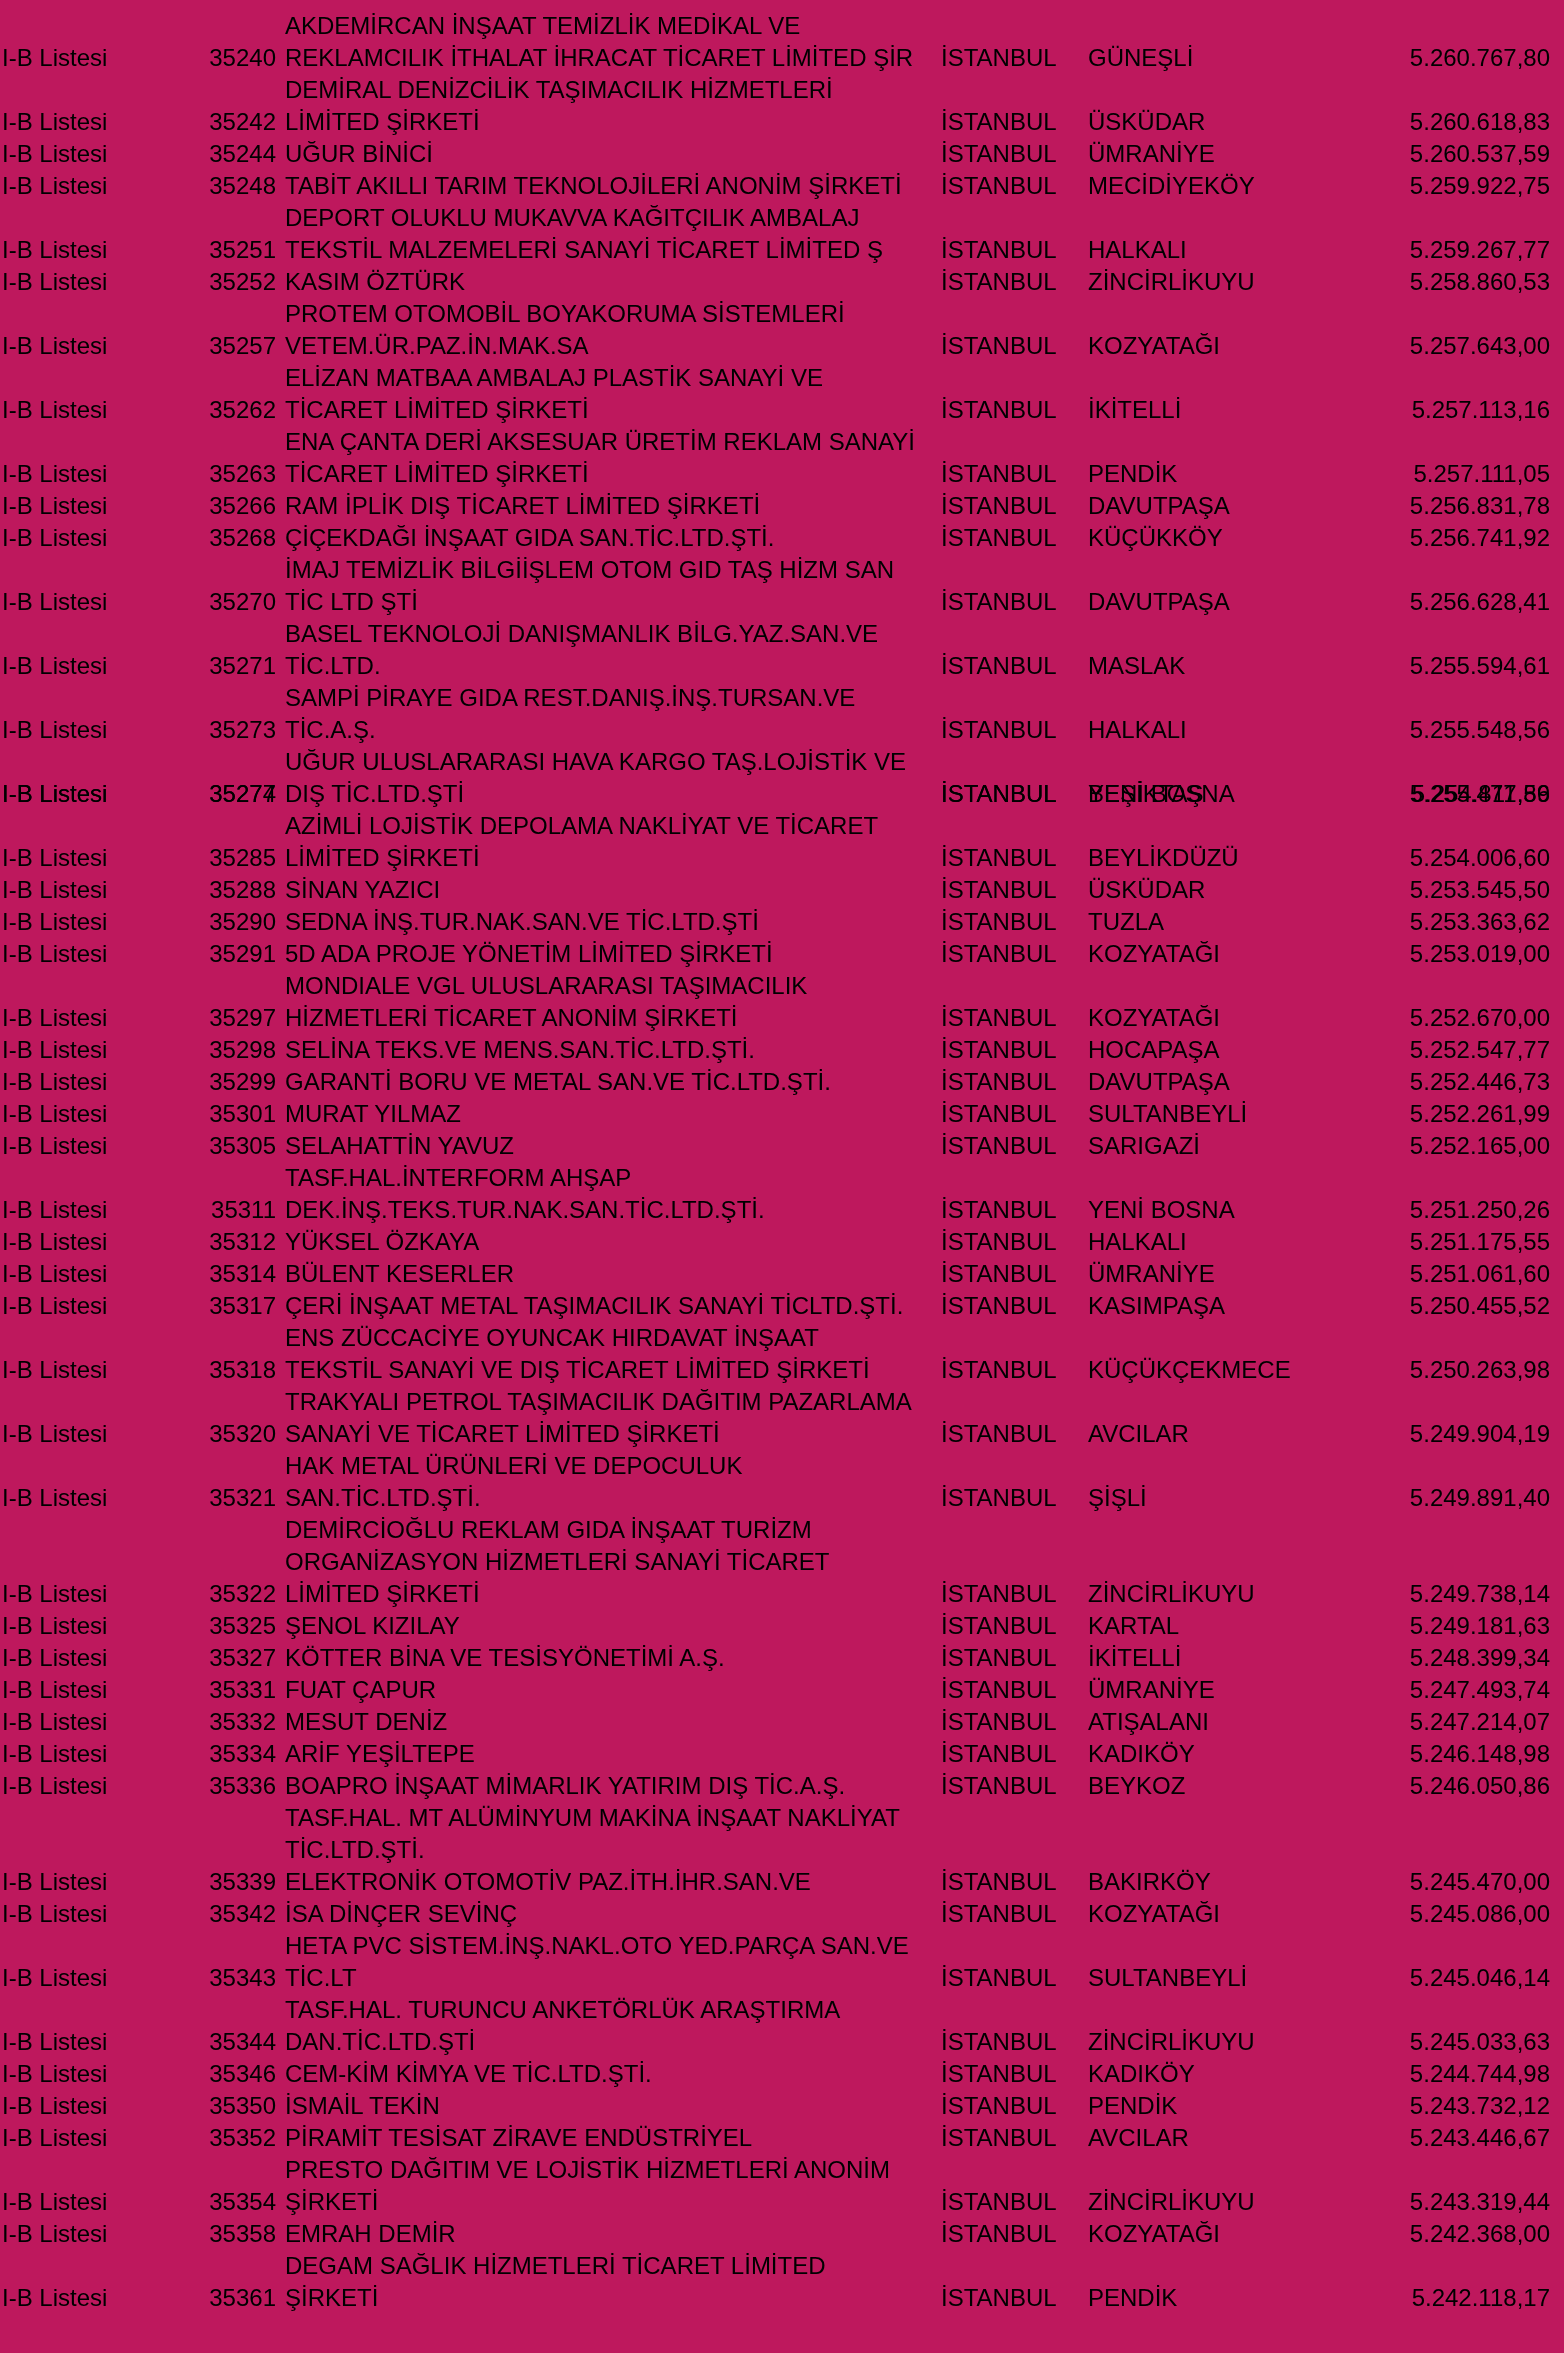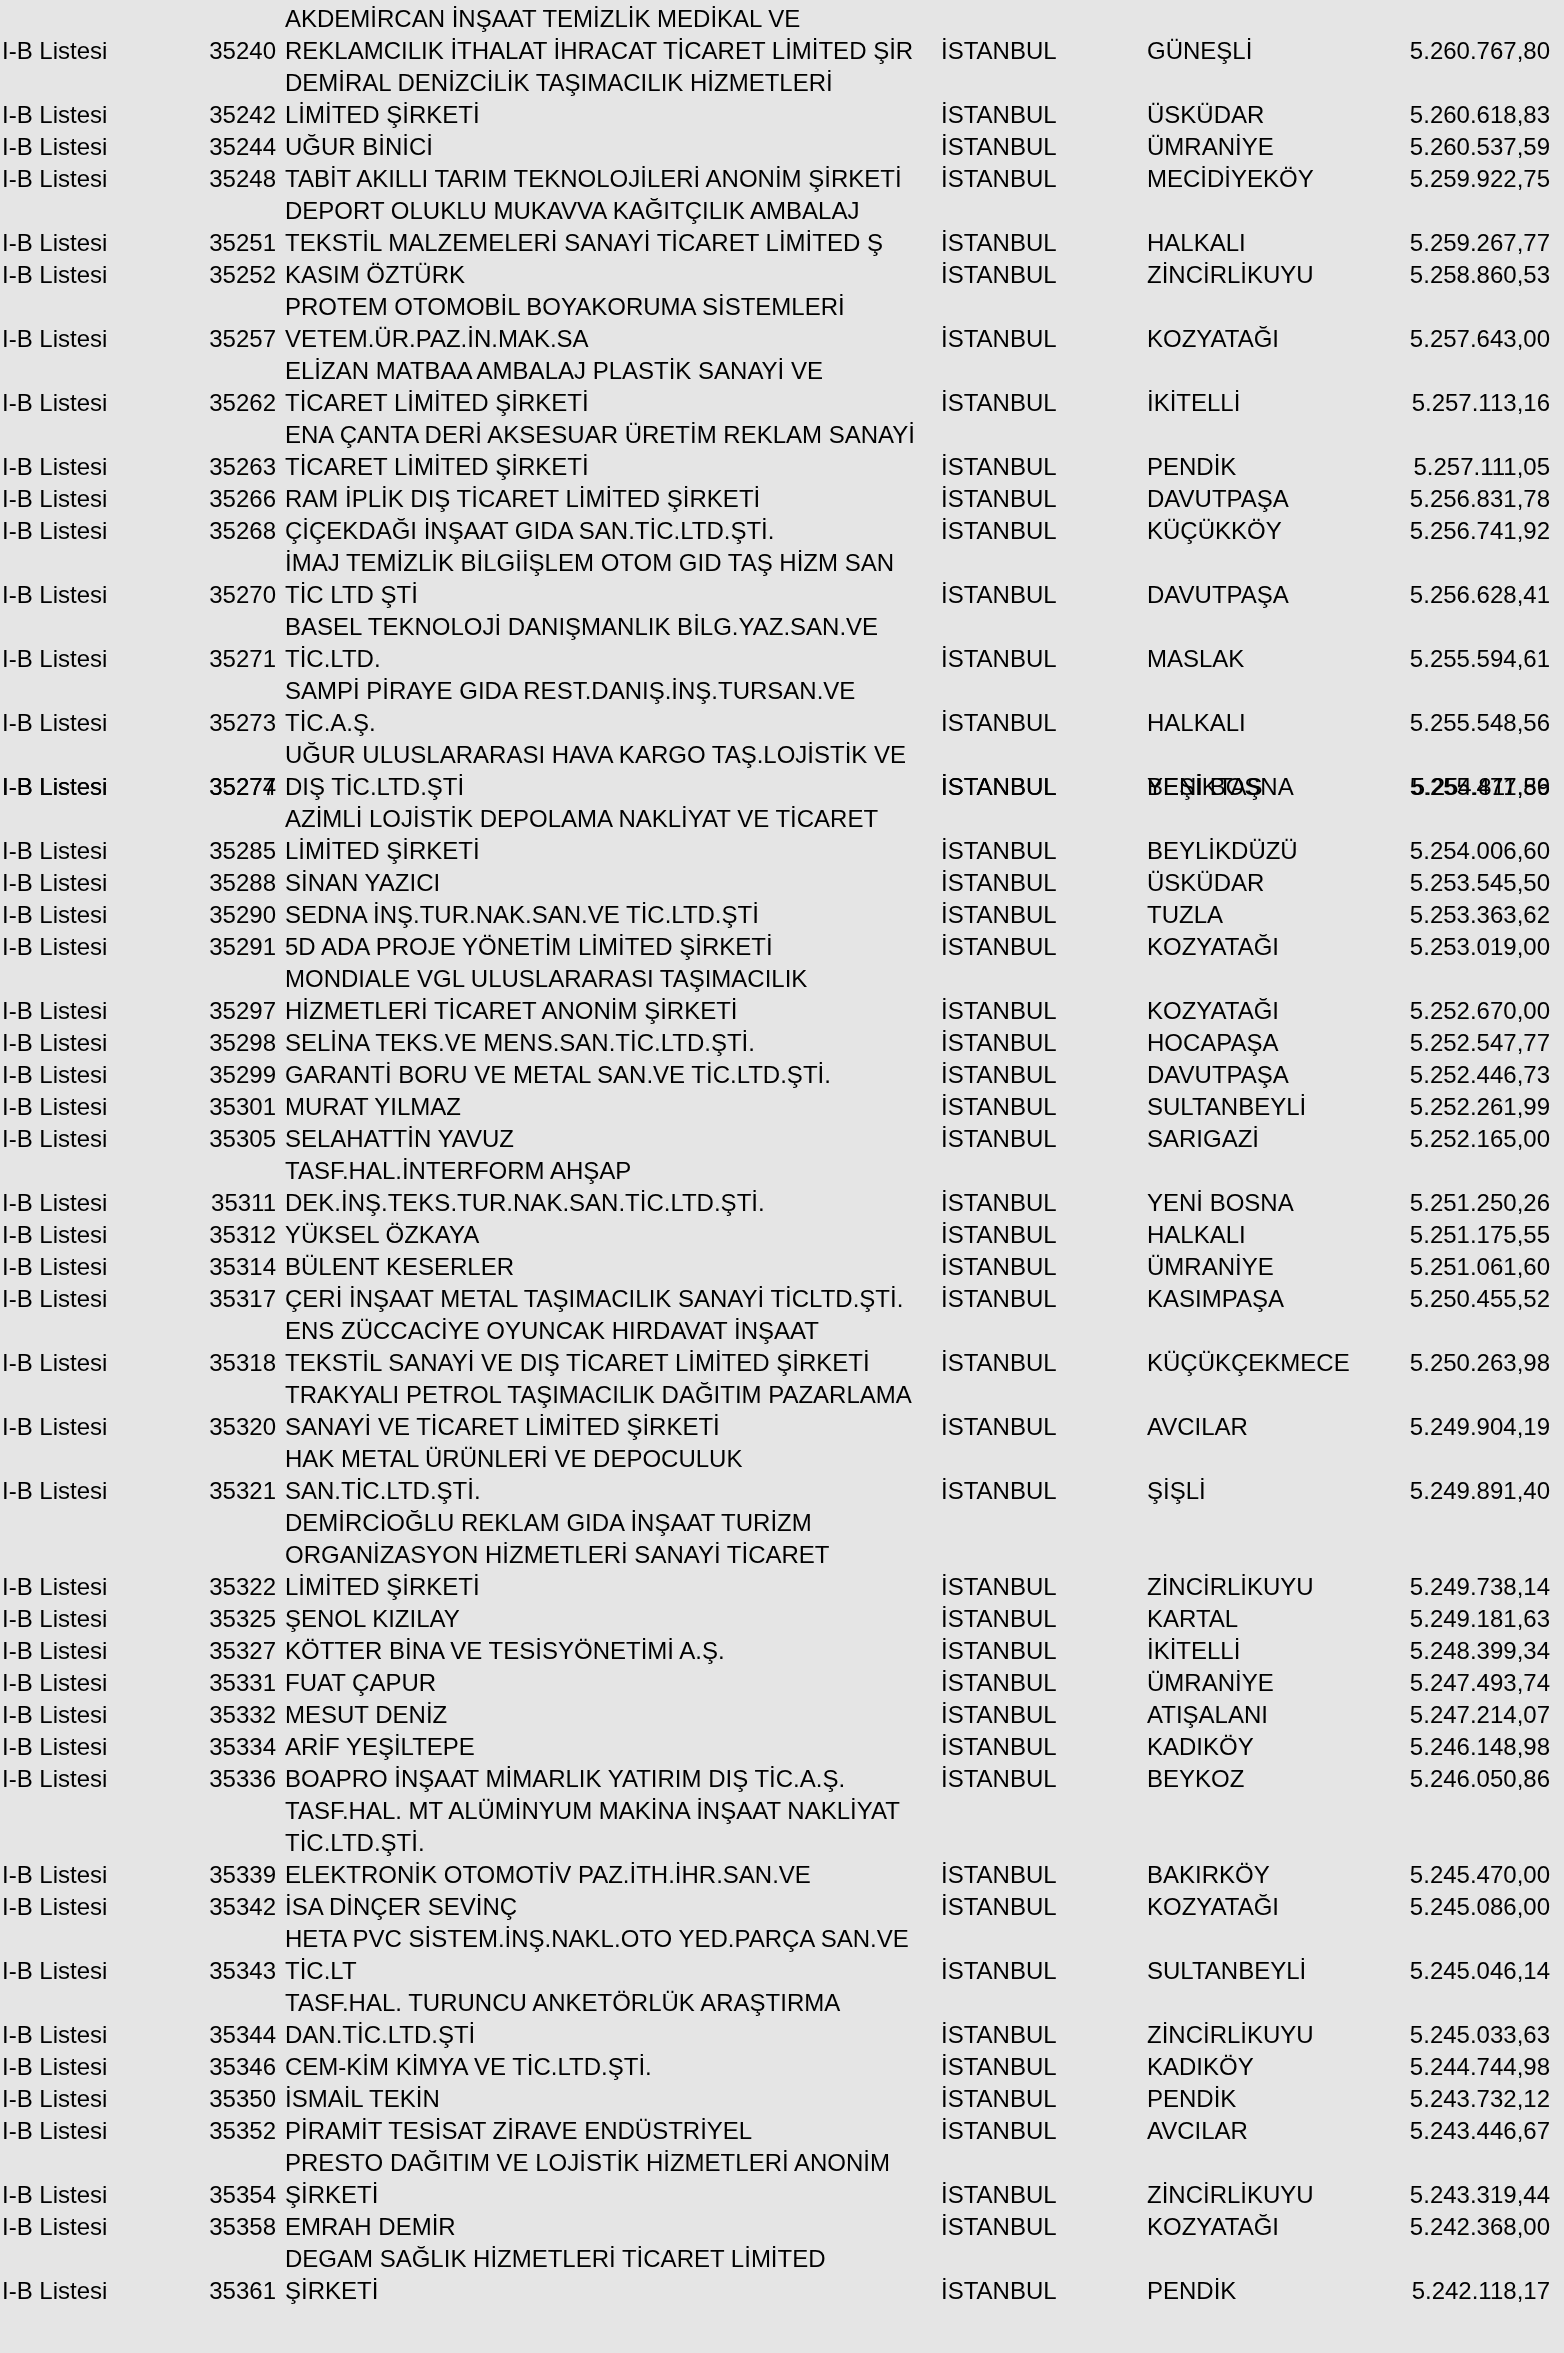--- a/index.html
+++ b/index.html
@@ -4,47 +4,47 @@
 <style>
   html, body {
     margin: 0;
     padding: 0;
     background: #ffffff;
   }
   .page {
     position: relative;
     width: 1565px;
     height: 2354px;
-    background: #e5e5e5;
+    background: #be185d;
     color: #000000;
     font-family: "Liberation Sans", sans-serif;
     font-size: 24px;
     line-height: 32px;
     overflow: hidden;
     box-sizing: border-box;
-    padding-top: 3px;
+    padding-top: 10px;
   }
   .row {
     position: relative;
   }
   .name-lines {
     margin-left: 285px;
   }
   .name-line {
     white-space: nowrap;
   }
   .cell {
     position: absolute;
     bottom: 0;
     white-space: nowrap;
   }
   .cell.list     { left: 2px; }
   .cell.no       { left: 100px; width: 176px; text-align: right; }
   .cell.city     { left: 941px; }
-  .cell.district { left: 1147px; }
+  .cell.district { left: 1088px; }
   .cell.amount   { right: 15px; text-align: right; }
 </style>
 </head>
 <body>
 
 <div class="page">
   <div id="rows">
   <div class="row">
     <div class="name-lines">
           <div class="name-line">AKDEMİRCAN İNŞAAT TEMİZLİK MEDİKAL VE</div>

